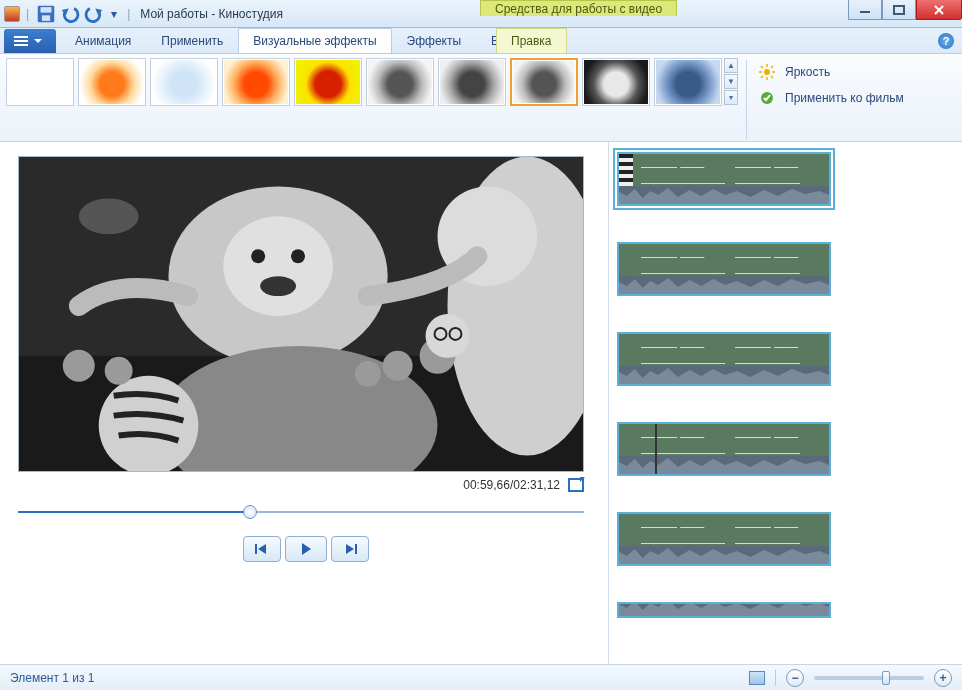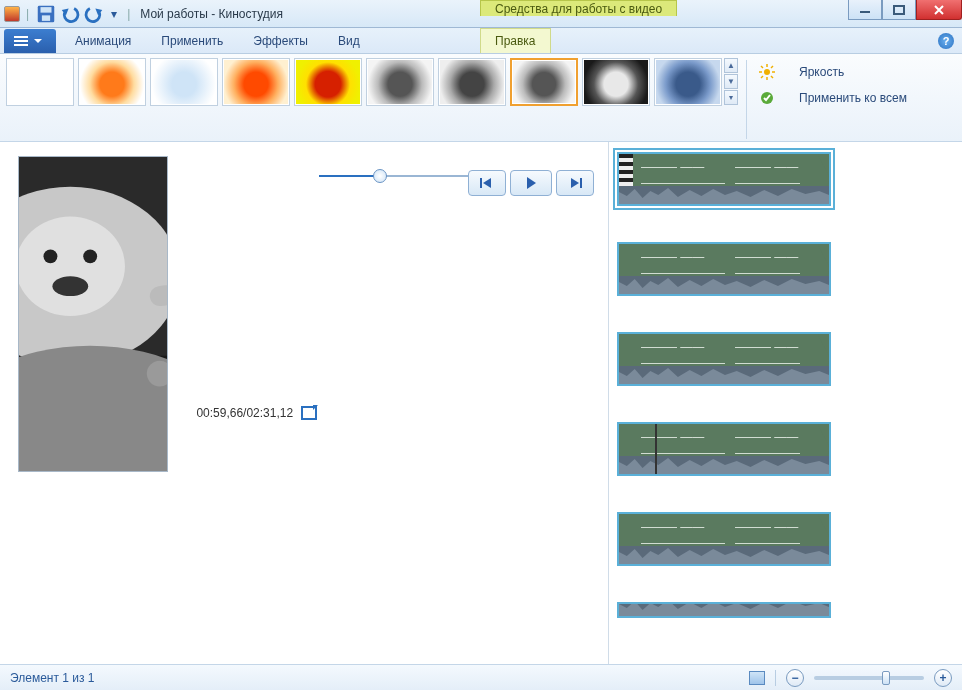--- a/index.html
+++ b/index.html
@@ -18,40 +18,40 @@
 .titlebar .winbtn.close { background: linear-gradient(#f07070,#d13030); border-color: #a02020; color: #fff; width: 46px; border-top-right-radius: 0; border-bottom-right-radius: 3px; }
 .titlebar .winbtn svg { width: 12px; height: 10px; }
 
 
 .ribbon-tabs { height: 26px; background: linear-gradient(#e7f1fb,#dbe9f8); display: flex; align-items: flex-end; padding-left: 4px; border-bottom: 1px solid #b8cde2; position: relative; }
 .file-tab { background: linear-gradient(#3c7ed0,#2a5fad); color: #fff; padding: 4px 14px 4px 10px; border-radius: 3px 3px 0 0; margin-right: 4px; display: flex; align-items: center; gap: 6px; height: 24px; }
 .file-tab .bars { width: 14px; height: 10px; background: repeating-linear-gradient(#fff 0 2px, transparent 2px 4px); }
 .file-tab .tri { width:0; height:0; border-left:4px solid transparent; border-right:4px solid transparent; border-top:4px solid #fff; }
 .tab { padding: 5px 14px; color: #2a4a7a; border: 1px solid transparent; border-bottom: none; cursor: default; }
 .tab.active { background: #fdfdfe; border-color: #b8cde2; border-radius: 2px 2px 0 0; }
-.tab.context { background: #f3f8d0; border: 1px solid #d0da8a; border-bottom: none; color: #4a5a10; margin-left: auto; position:absolute; left: 480px; }
+.tab.context { background: #f3f8d0; border: 1px solid #d0da8a; border-bottom: none; color: #4a5a10; margin-left: auto; position:absolute; left: 496px; }
 .help-icon { position: absolute; right: 8px; top: 5px; width: 16px; height: 16px; border-radius: 50%; background: radial-gradient(#6ab0f0,#2a70c0); color: #fff; display: flex; align-items: center; justify-content: center; font-weight: bold; font-size: 11px; }
 
 
 .ribbon { height: 88px; background: linear-gradient(#fafcfe,#eaf2fa); border-bottom: 1px solid #c4d6e8; display: flex; padding: 4px 6px 0 6px; }
 .gallery { display: flex; gap: 4px; align-items: flex-start; }
 .thumb { width: 68px; height: 48px; border: 1px solid #c0d0e0; background: #fff; padding: 1px; }
 .thumb.sel { border: 2px solid #f0a030; }
 .thumb .inner { width: 100%; height: 100%; }
 .gallery-scroll { width: 14px; display: flex; flex-direction: column; gap: 1px; margin-left: 2px; }
 .gallery-scroll div { height: 15px; border: 1px solid #b0c4da; background: linear-gradient(#f4f9fe,#dfeaf6); display:flex; align-items:center; justify-content:center; color:#4a6a9a; font-size:8px; }
 .ribbon .divider { width: 1px; background: #c4d6e8; margin: 2px 8px; }
 .ribbon .cmds { display: flex; flex-direction: column; gap: 6px; padding-top: 4px; }
-.ribbon .cmd { display: flex; align-items: center; gap: 24px; color: #2a4a7a; padding: 2px 4px; }
+.ribbon .cmd { display: flex; align-items: center; gap: 10px; color: #2a4a7a; padding: 2px 4px; }
 .ribbon .cmd .ico { width: 16px; height: 16px; display:flex; align-items:center; justify-content:center; }
 .group-caption { color:#6a84a4; font-size:11px; text-align:center; width:740px; position:relative; top:-4px; }
 
 
 .work { display: flex; height: 522px; }
-.preview-pane { width: 608px; padding: 14px 14px 0 18px; display: flex; flex-direction: row; }
+.preview-pane { width: 608px; padding: 14px 14px 0 18px; display: flex; flex-direction: column; }
 .preview { width: 566px; height: 316px; border: 1px solid #a8b8c8; background: #333; position: relative; overflow:hidden; }
 .preview svg { width:100%; height:100%; display:block; }
 .time-row { display: flex; justify-content: flex-end; align-items: center; gap: 8px; margin: 6px 2px 0 0; width: 566px; color: #333; }
 .fs-icon { width: 16px; height: 14px; border: 2px solid #2a70c0; position: relative; }
 .fs-icon::after { content:''; position:absolute; right:-3px; top:-3px; width:0; height:0; border-left:5px solid #2a70c0; border-bottom:5px solid transparent; }
 .slider { width: 566px; height: 20px; margin-top: 10px; position: relative; }
 .slider .track { position:absolute; left:0; right:0; top:9px; height:2px; background:#9ab6d4; }
 .slider .fill { position:absolute; left:0; width:41%; top:9px; height:2px; background:#2a70c0; }
 .slider .knob { position:absolute; left:41%; top:3px; width:14px; height:14px; border-radius:50%; background:radial-gradient(#fff,#cde2f6); border:1px solid #6a94c4; margin-left:-7px; }
 .controls { display:flex; justify-content:center; gap:4px; margin-top:14px; }
@@ -135,20 +135,21 @@
   </div>
 </div>
 
 <div class="ribbon-tabs">
   <div class="file-tab">
     <div class="bars"></div>
     <div class="tri"></div>
   </div>
   <div class="tab">Анимация</div>
   <div class="tab">Применить</div>
+  <div class="tab active">Визуальные эффекты</div>
   <div class="tab">Эффекты</div>
   <div class="tab">Вид</div>
   <div class="tab context">Правка</div>
   <div class="help-icon">?</div>
 </div>
 
 <div class="ribbon-wrap">
 <div class="ribbon">
   <div class="gallery" id="gallery">
         <div class="thumb">
@@ -207,21 +208,21 @@
           </span>
       <span>Яркость</span>
     </div>
     <div class="cmd">
       <span class="ico">
             <svg viewBox="0 0 16 16">
               <circle cx="8" cy="8" r="6" fill="#5aaa3a"></circle>
               <path d="M5 8 L7 10 L11 5" stroke="#fff" stroke-width="2" fill="none"></path>
             </svg>
           </span>
-      <span>Применить ко всем</span>
+      <span>Применить ко фильм</span>
     </div>
   </div>
 </div>
 </div>
 
 <div class="work">
   <div class="preview-pane">
     <div class="preview">
       <svg viewBox="0 0 566 316" preserveAspectRatio="xMidYMid slice">
         <rect width="566" height="316" fill="#2a2a2a"></rect>

